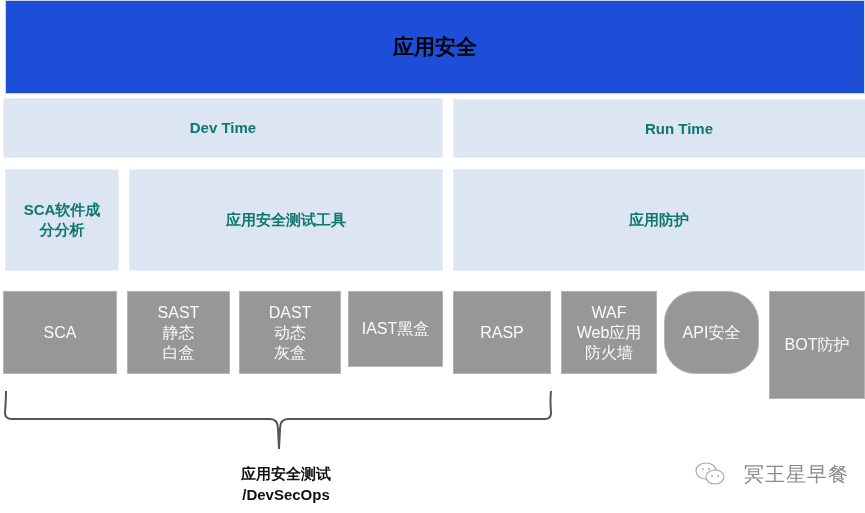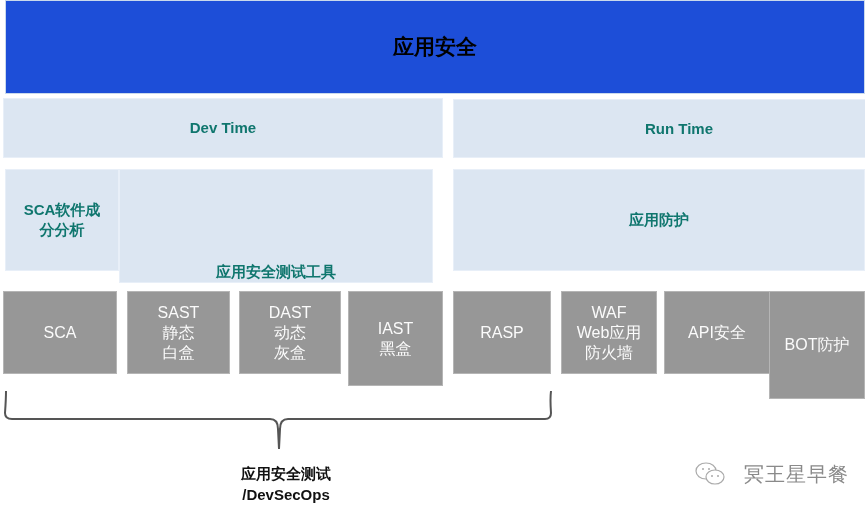--- a/index.html
+++ b/index.html
@@ -27,53 +27,53 @@
   <span>Dev Time</span>
 </div>
 <div class="box mid" style="left:453px; top:99px; width:416px; height:59px;padding-left:36px;">
   <span>Run Time</span>
 </div>
 
 <div class="box mid" style="left:5px; top:169px; width:114px; height:102px; flex-direction:column;">
   <span>SCA软件成</span>
   <span>分分析</span>
 </div>
-<div class="box mid" style="left:119px; top:169px; width:314px; height:114px;align-items:flex-end;">
+<div class="box mid" style="left:129px; top:169px; width:314px; height:102px;">
   <span>应用安全测试工具</span>
 </div>
 <div class="box mid" style="left:453px; top:169px; width:412px; height:102px;">
   <span>应用防护</span>
 </div>
 
 <div class="box gray" style="left:3px; top:291px; width:114px; height:83px; flex-direction:column;">
   <span>SCA</span>
 </div>
 <div class="box gray" style="left:127px; top:291px; width:103px; height:83px; flex-direction:column;">
   <span>SAST</span>
   <span>静态</span>
   <span>白盒</span>
 </div>
 <div class="box gray" style="left:239px; top:291px; width:102px; height:83px; flex-direction:column;">
   <span>DAST</span>
   <span>动态</span>
   <span>灰盒</span>
 </div>
-<div class="box gray" style="left:348px; top:291px; width:95px; height:95px; flex-direction:column;align-items:center;">
+<div class="box gray" style="left:348px; top:291px; width:95px; height:76px; flex-direction:row;align-items:center;">
   <span>IAST</span>
   <span>黑盒</span>
 </div>
 <div class="box gray" style="left:453px; top:291px; width:98px; height:83px; flex-direction:column;">
   <span>RASP</span>
 </div>
 <div class="box gray" style="left:561px; top:291px; width:96px; height:83px; flex-direction:column;">
   <span>WAF</span>
   <span>Web应用</span>
   <span>防火墙</span>
 </div>
-<div class="box gray" style="left:664px; top:291px; width:106px; height:83px; flex-direction:column;">
+<div class="box gray" style="left:664px; top:291px; width:95px; height:83px; flex-direction:column;border-radius:31px;">
   <span>API安全</span>
 </div>
 <div class="box gray" style="left:769px; top:291px; width:96px; height:108px; flex-direction:column;">
   <span>BOT防护</span>
 </div>
 
 <svg style="position:absolute; left:0; top:385px;" width="560" height="70">
   <path d="M6 6 Q6 14 5 28 Q5 34 12 34 L270 34 Q278 34 278 44 L279 64 L280 44 Q280 34 288 34 L545 34 Q551 34 551 28 Q550 14 551 6" fill="none" stroke="#555555" stroke-width="2"></path>
 </svg>
 

